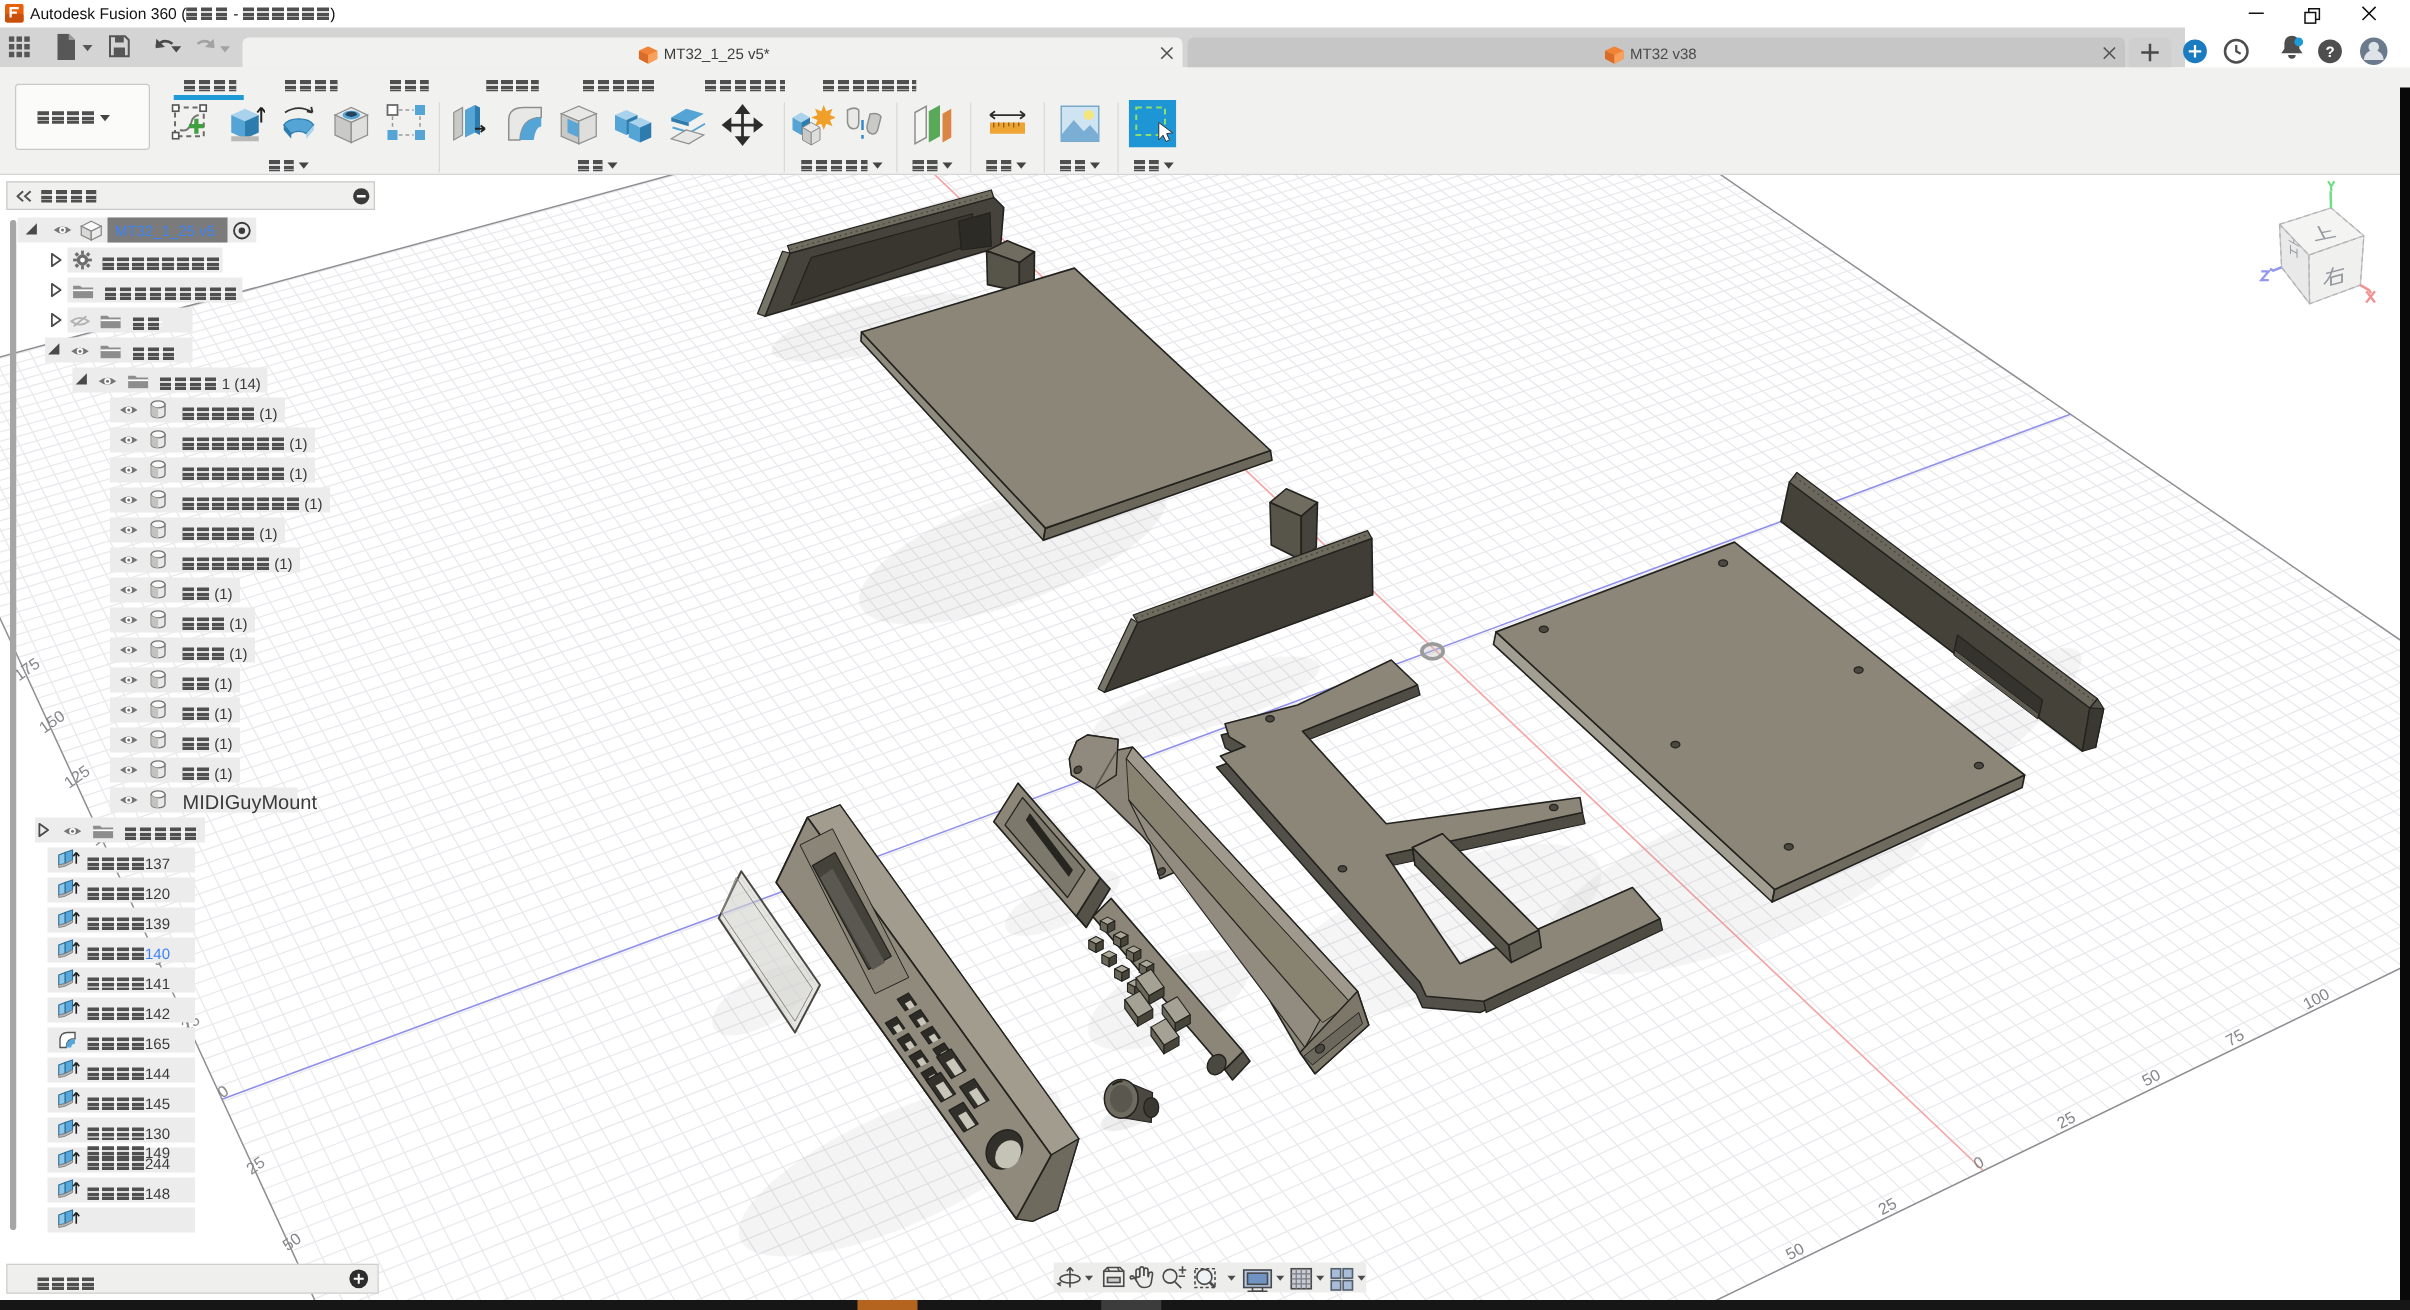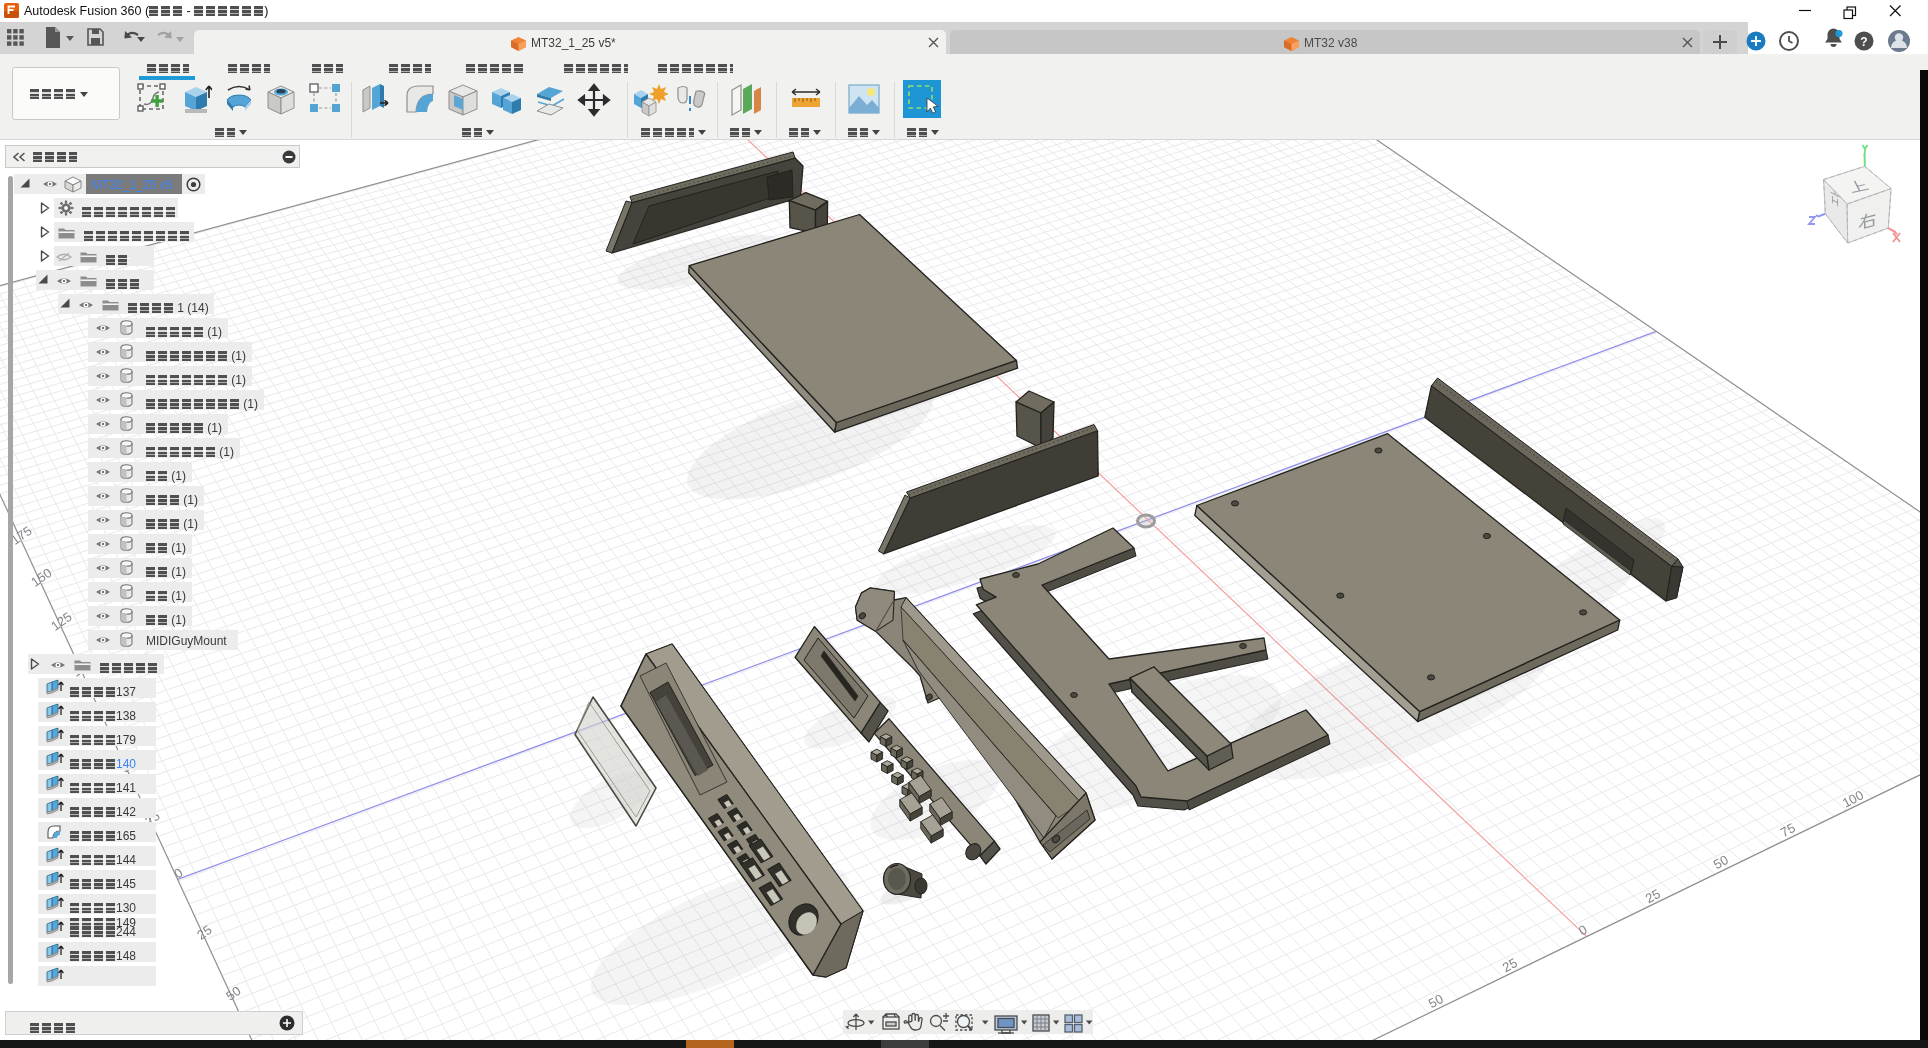--- a/index.html
+++ b/index.html
@@ -694,21 +694,21 @@
 <svg class="abs" style="left:95px;top:634px" width="16" height="12">
     <path d="M1 6 Q8 0.5 15 6 Q8 11.5 1 6 Z" fill="#757575"></path>
     <circle cx="8" cy="6" r="2.6" fill="#fff"></circle>
     <circle cx="8" cy="6" r="1.2" fill="#757575"></circle>
   </svg>
 <svg class="abs" style="left:119px;top:632px" width="15" height="15">
     <path d="M2 3.5 V11.5 A5.5 2.8 0 0 0 13 11.5 V3.5 Z" fill="#e8e8e6" stroke="#777" stroke-width="1.1"></path>
     <ellipse cx="7.5" cy="3.5" rx="5.5" ry="2.8" fill="#f8f8f7" stroke="#777" stroke-width="1.1"></ellipse>
     <path d="M2 3.5 V11.5 A5.5 2.8 0 0 0 7.5 14.3 L7.5 6.3 A5.5 2.8 0 0 1 2 3.5" fill="#c2c2c0" stroke="none"></path>
   </svg>
-<div class="abs" style="left:146px;top:634px;font-size:12px;color:#3a3a3a">MIDIGuyMount</div>
+<div class="abs" style="left:146px;top:634px;font-size:16px;color:#3a3a3a">MIDIGuyMount</div>
 <div class="treerow" style="left:28px;top:654px;width:136px"></div>
 <svg class="abs" style="left:30px;top:658px" width="10" height="12">
     <path d="M1.5 1 L8.5 6 L1.5 11 Z" fill="none" stroke="#4a4a4a" stroke-width="1.4" stroke-linejoin="round"></path>
   </svg>
 <svg class="abs" style="left:50px;top:659px" width="16" height="12">
     <path d="M1 6 Q8 0.5 15 6 Q8 11.5 1 6 Z" fill="#757575"></path>
     <circle cx="8" cy="6" r="2.6" fill="#fff"></circle>
     <circle cx="8" cy="6" r="1.2" fill="#757575"></circle>
   </svg>
 <svg class="abs" style="left:74px;top:658px" width="17" height="13">
@@ -724,29 +724,29 @@
     <path d="M16 12 V3 M16 3 l-2.4 3 M16 3 l2.4 3" stroke="#222" stroke-width="1.3" fill="none"></path>
   </svg>
 <div class="abs" style="left:70px;top:682px"><span class="jp" style="width:46px"></span><span style="font-size:12px;color:#3a3a3a">137</span></div>
 <div class="treerow" style="left:38px;top:702px;width:118px"></div>
 <svg class="abs" style="left:45px;top:703px" width="19" height="17">
     <polygon points="7,3 13,1 13,9 7,12" fill="#57a7da" stroke="#2e6e96" stroke-width="0.9"></polygon>
     <polygon points="2,5 7,3 7,12 2,13" fill="#8cc6e8" stroke="#2e6e96" stroke-width="0.9"></polygon>
     <polygon points="2,13 7,12 13,9 13,11 7,14 2,15" fill="#b9b9b7" stroke="#888" stroke-width="0.8"></polygon>
     <path d="M16 12 V3 M16 3 l-2.4 3 M16 3 l2.4 3" stroke="#222" stroke-width="1.3" fill="none"></path>
   </svg>
-<div class="abs" style="left:70px;top:706px"><span class="jp" style="width:46px"></span><span style="font-size:12px;color:#3a3a3a">138</span></div>
+<div class="abs" style="left:70px;top:706px"><span class="jp" style="width:46px"></span><span style="font-size:12px;color:#3a3a3a">120</span></div>
 <div class="treerow" style="left:38px;top:726px;width:118px"></div>
 <svg class="abs" style="left:45px;top:727px" width="19" height="17">
     <polygon points="7,3 13,1 13,9 7,12" fill="#57a7da" stroke="#2e6e96" stroke-width="0.9"></polygon>
     <polygon points="2,5 7,3 7,12 2,13" fill="#8cc6e8" stroke="#2e6e96" stroke-width="0.9"></polygon>
     <polygon points="2,13 7,12 13,9 13,11 7,14 2,15" fill="#b9b9b7" stroke="#888" stroke-width="0.8"></polygon>
     <path d="M16 12 V3 M16 3 l-2.4 3 M16 3 l2.4 3" stroke="#222" stroke-width="1.3" fill="none"></path>
   </svg>
-<div class="abs" style="left:70px;top:730px"><span class="jp" style="width:46px"></span><span style="font-size:12px;color:#3a3a3a">179</span></div>
+<div class="abs" style="left:70px;top:730px"><span class="jp" style="width:46px"></span><span style="font-size:12px;color:#3a3a3a">139</span></div>
 <div class="treerow" style="left:38px;top:750px;width:118px"></div>
 <svg class="abs" style="left:45px;top:751px" width="19" height="17">
     <polygon points="7,3 13,1 13,9 7,12" fill="#57a7da" stroke="#2e6e96" stroke-width="0.9"></polygon>
     <polygon points="2,5 7,3 7,12 2,13" fill="#8cc6e8" stroke="#2e6e96" stroke-width="0.9"></polygon>
     <polygon points="2,13 7,12 13,9 13,11 7,14 2,15" fill="#b9b9b7" stroke="#888" stroke-width="0.8"></polygon>
     <path d="M16 12 V3 M16 3 l-2.4 3 M16 3 l2.4 3" stroke="#222" stroke-width="1.3" fill="none"></path>
   </svg>
 <div class="abs" style="left:70px;top:754px"><span class="jp" style="width:46px"></span><span style="font-size:12px;color:#3b82f6">140</span></div>
 <div class="treerow" style="left:38px;top:774px;width:118px"></div>
 <svg class="abs" style="left:45px;top:775px" width="19" height="17">

